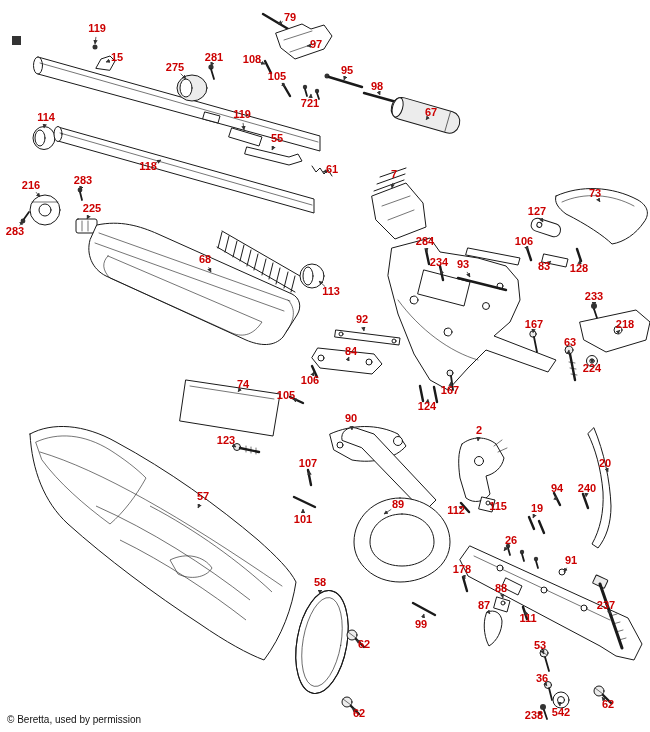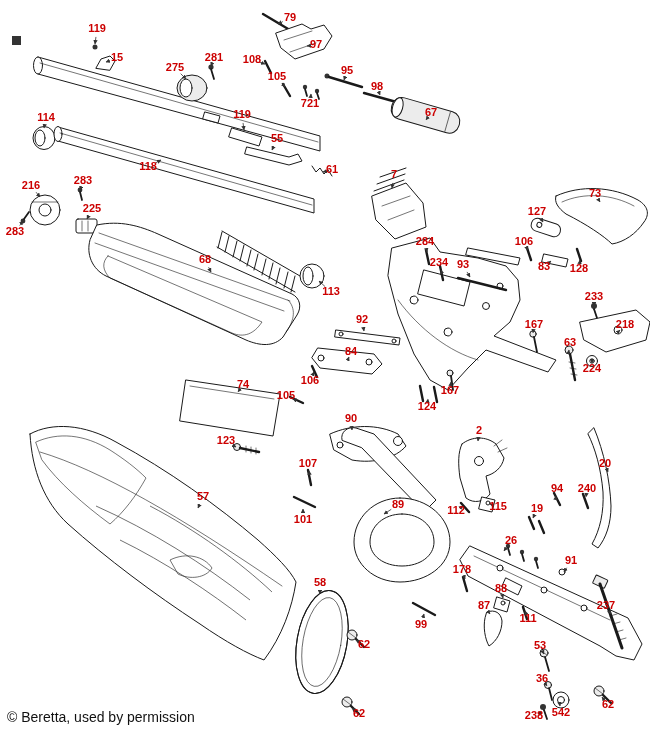--- a/index.html
+++ b/index.html
@@ -15,21 +15,21 @@
   .dark{fill:#333;stroke:none;}
   .pin{stroke:#1a1a1a;stroke-width:2.4;stroke-linecap:round;fill:none;}
   .pin-thin{stroke:#1a1a1a;stroke-width:1.8;stroke-linecap:round;fill:none;}
   .grain{fill:none;stroke:#333;stroke-width:.7;}
   .leader{stroke:#333;stroke-width:.8;fill:none;}
   text.part-label{
     font-family:"Liberation Sans",sans-serif;font-size:11px;font-weight:bold;
     fill:var(--label-color,#cc0000);text-anchor:middle;dominant-baseline:middle;
   }
   .copyright{
-    position:absolute;left:7px;bottom:7px;font-size:14px;color:#111;
+    position:absolute;left:7px;bottom:7px;font-size:10px;color:#111;
     font-family:"Liberation Sans",sans-serif;
   }
 </style>
 </head>
 <body>
 
 <div class="stage">
   <svg id="diagram" width="650" height="732" viewBox="0 0 650 732" xmlns="http://www.w3.org/2000/svg">
     <defs>
       <pattern id="crosshatch" width="4" height="4" patternUnits="userSpaceOnUse">

